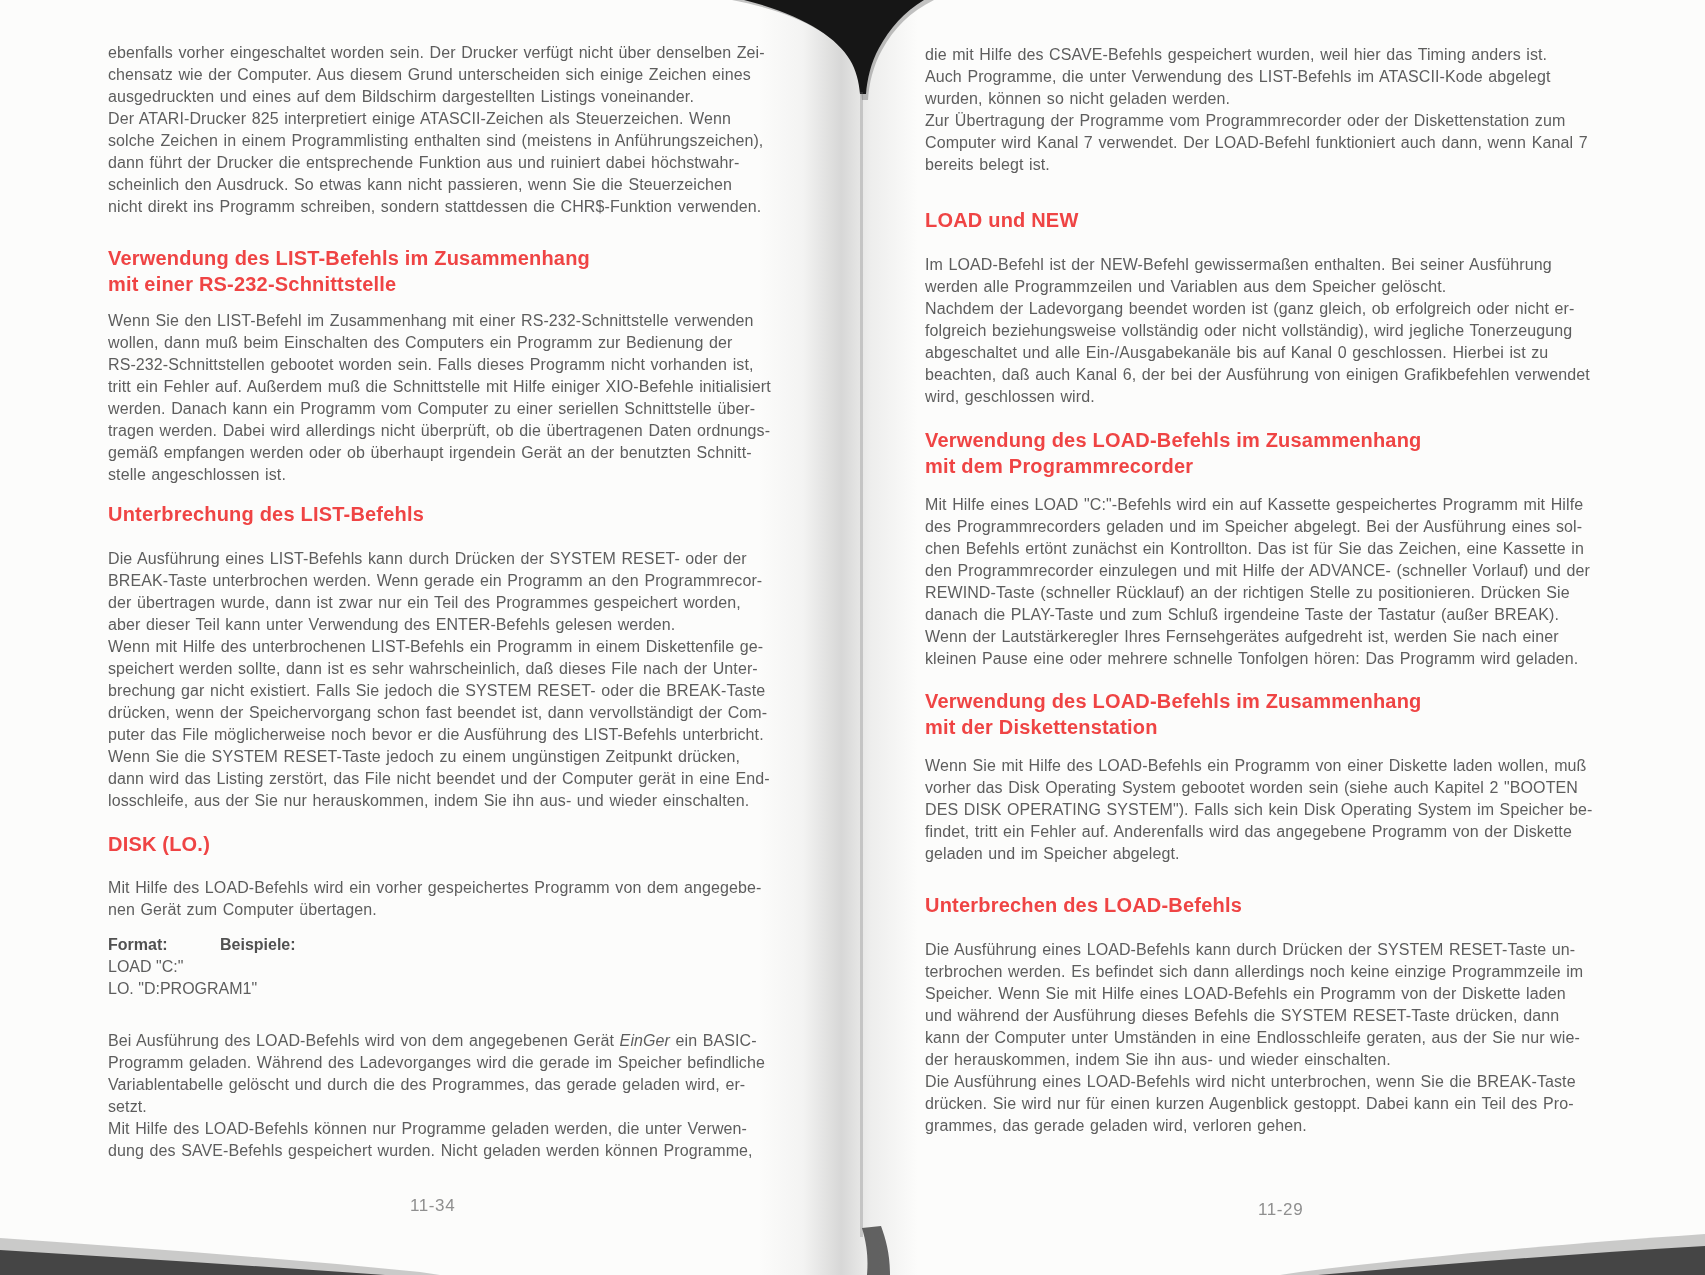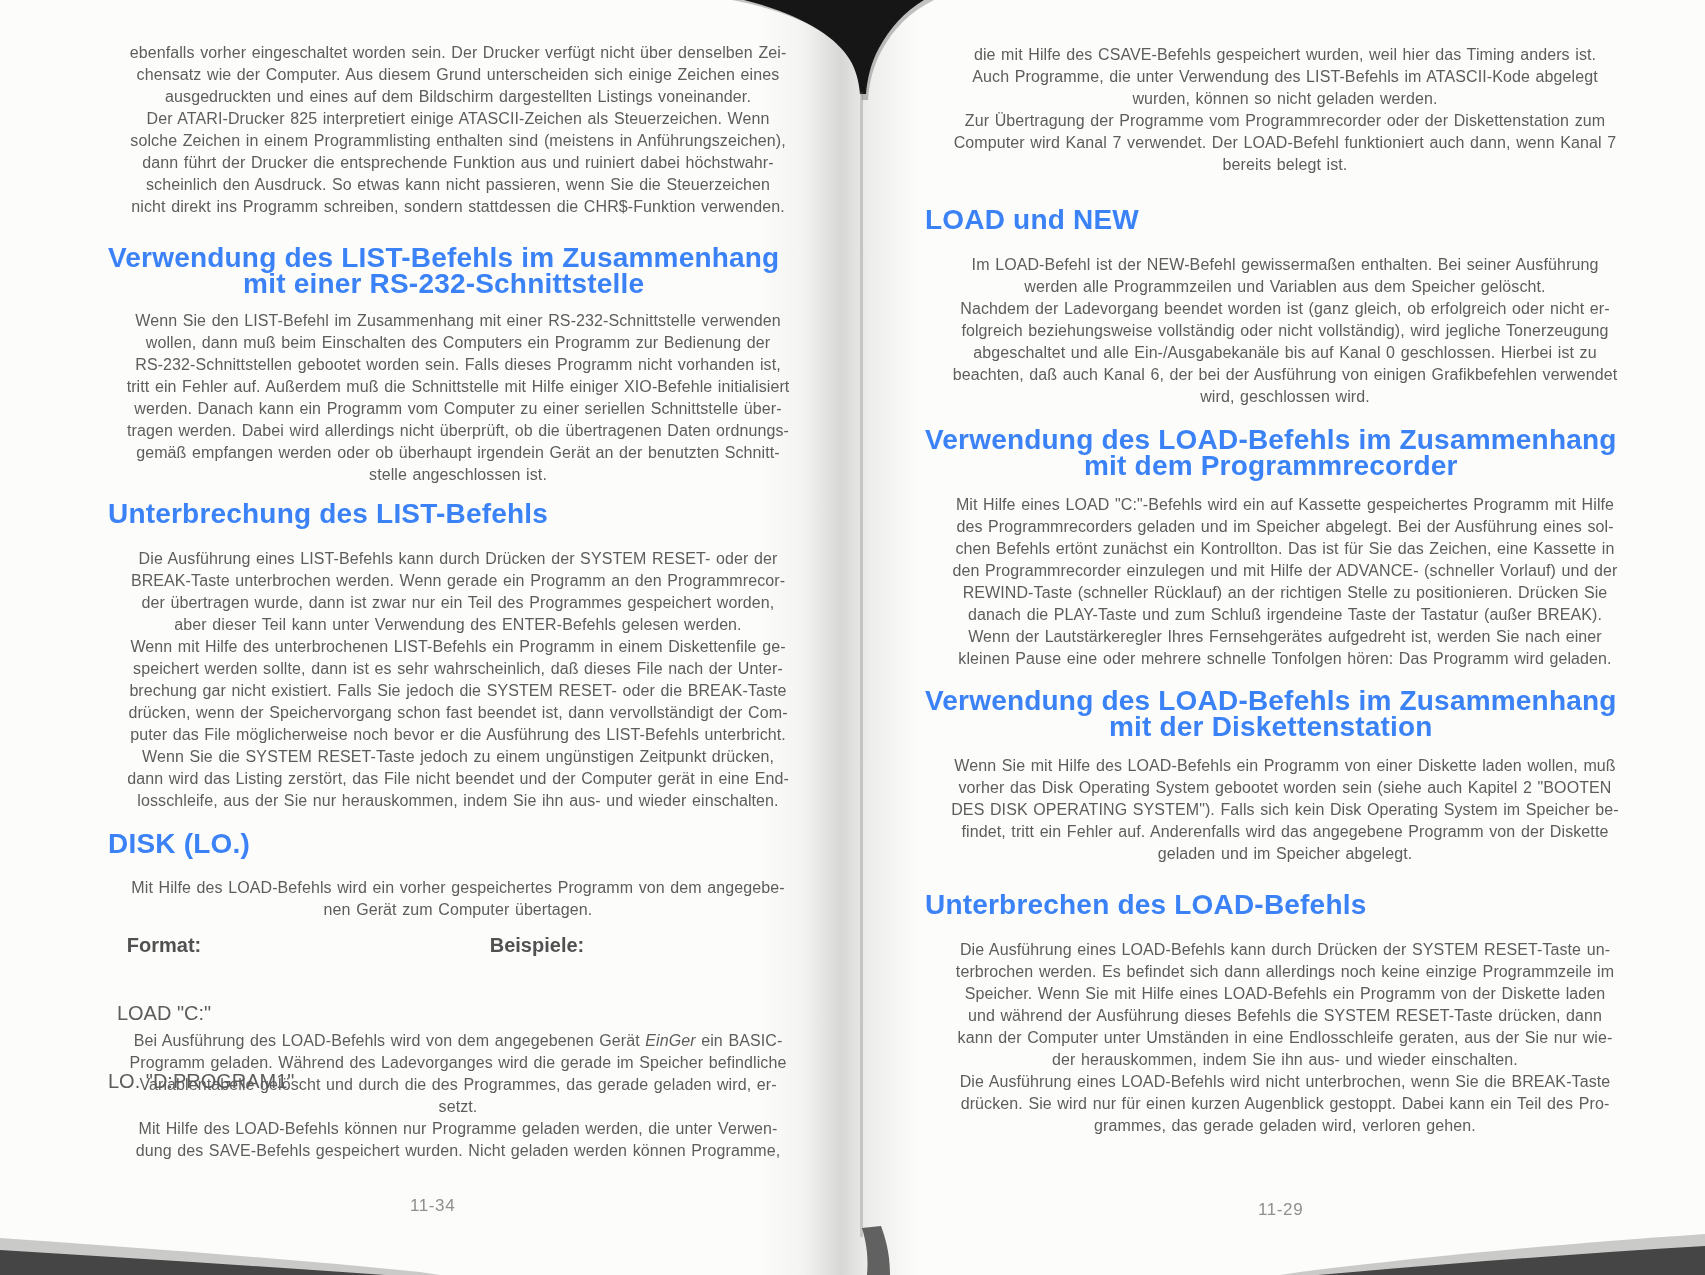--- a/index.html
+++ b/index.html
@@ -1,33 +1,32 @@
 <!DOCTYPE html>
 <html><head>
 <meta charset="utf-8">
 <style>
   html,body{margin:0;padding:0;background:#ffffff;}
   .canvas{
     position:relative;width:1705px;height:1275px;overflow:hidden;
     background:#fcfcfb;
     font-family:"Liberation Sans",sans-serif;
-    text-align:center;
   }
   .blk{position:absolute;}
   .para{
     white-space:pre;font-size:16px;line-height:22px;color:#5d5d5d;
     word-spacing:1px;letter-spacing:0.1px;
   }
   .heading{
-    white-space:pre;font-size:28px;line-height:26px;font-weight:bold;
-    color:#3b82f6;letter-spacing:0.2px;margin:0;
+    white-space:pre;font-size:20px;line-height:26px;font-weight:bold;
+    color:#ef4444;letter-spacing:0.2px;margin:0;
   }
   .format-grid{
     display:grid;grid-template-columns:112px auto;
-    font-size:20px;line-height:22px;color:#5d5d5d;gap:46px;
+    font-size:16px;line-height:22px;color:#5d5d5d;
   }
   .fmt-label{font-weight:bold;color:#515151;white-space:pre;}
   .fmt-value{white-space:pre;}
   .page-number{
     font-size:17px;font-weight:normal;color:#8f8f8f;letter-spacing:0.6px;
   }
   .spine-shadow{
     position:absolute;left:758px;top:0;width:160px;height:1275px;
     background:linear-gradient(90deg,
       rgba(130,130,130,0) 0%,

